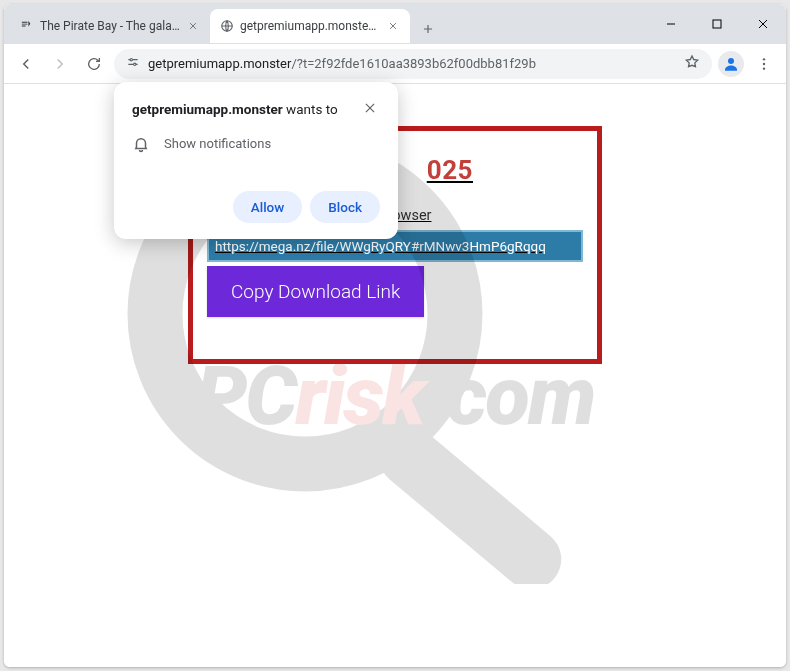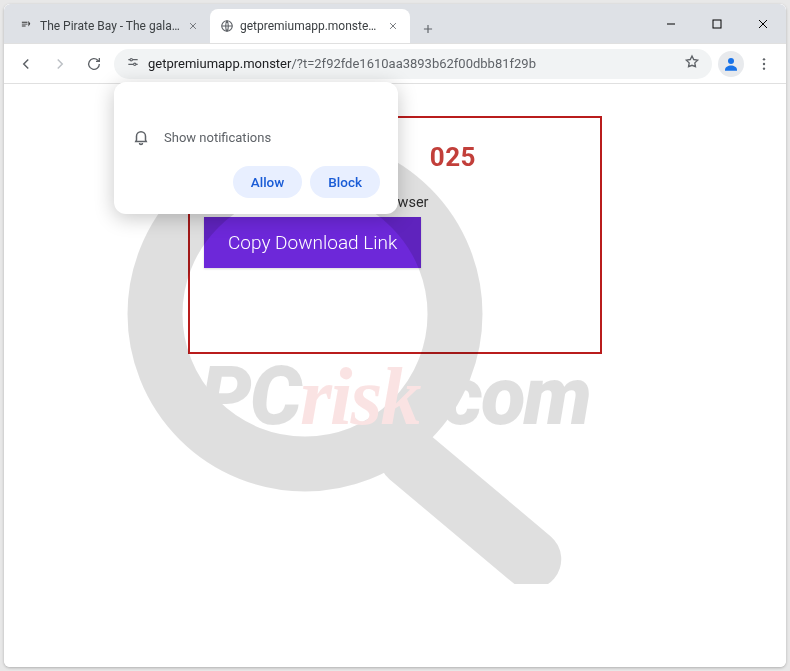--- a/index.html
+++ b/index.html
@@ -28,43 +28,43 @@
 .url-bar { flex: 1; height: 30px; background: #f1f3f4; border-radius: 15px; display: flex; align-items: center; padding: 0 12px; gap: 8px; font-size: 13px; color: #5f6368; justify-content: space-between; }
 .url-text { flex: 1; white-space: nowrap; overflow: hidden; text-overflow: ellipsis; color: #202124; }
 .url-text .path { color: #5f6368; }
 .star-btn { color: #5f6368; }
 .avatar { width: 26px; height: 26px; border-radius: 50%; background: #e8eaed; display: inline-flex; align-items: center; justify-content: center; }
 .avatar svg { fill: #1a73e8; width:18px; height:18px; }
 .menu-btn { width: 28px; height: 28px; display: inline-flex; align-items: center; justify-content: center; color: #5f6368; }
 
 
 .content { position: relative; background: #fff; height: calc(100% - 80px); overflow: hidden; }
-.page-box { position: absolute; top: 32px; left: 50%; transform: translateX(-50%); width: 414px; height: 238px; border: 2px solid #b91c1c; padding: 24px 14px 14px 14px; }
+.page-box { position: absolute; top: 42px; left: 50%; transform: translateX(-50%); width: 414px; height: 238px; border: 5px solid #b91c1c; padding: 24px 14px 14px 14px; text-decoration: underline; }
 .page-heading { color: #c23f3a; font-size: 26px; font-weight: 700; text-align: center; margin-bottom: 22px; letter-spacing: 0.5px; }
 .page-instr { font-size: 14.5px; color: #333; margin-bottom: 6px; font-weight: 400; }
 .url-field { width: 100%; height: 32px; border: 2px solid #7fb8d4; background: #2d7ca8; color: #fff; padding: 0 6px; display: flex; align-items: center; font-size: 13.5px; white-space: nowrap; overflow: hidden; margin-bottom: 4px; }
 .copy-btn { background: #6d28d9; color: #fff; border: none; padding: 14px 24px; font-size: 19px; font-weight: 300; cursor: pointer; box-shadow: 0 1px 2px rgba(0,0,0,0.15); }
 
 
 .perm-popup { position: absolute; top: 82px; left: 114px; width: 284px; background: #fff; border-radius: 12px; box-shadow: 0 4px 20px rgba(0,0,0,0.22); padding: 18px 18px 16px 18px; z-index: 50; }
 .perm-header { display: flex; align-items: flex-start; justify-content: space-between; }
 .perm-title { font-size: 13.5px; color: #202124; line-height: 1.4; }
 .perm-title b { font-weight: 700; }
 .perm-close { width: 20px; height: 20px; color: #5f6368; display: inline-flex; align-items: center; justify-content: center; cursor: pointer; margin-top:-2px; }
-.perm-row { display: flex; align-items: center; gap: 14px; margin-top: 28px; color: #5f6368; font-size: 13px; }
+.perm-row { display: flex; align-items: center; gap: 14px; margin-top: 16px; color: #5f6368; font-size: 13px; }
 .perm-row .bell { width: 18px; height: 18px; }
-.perm-actions { display: flex; gap: 8px; justify-content: flex-end; margin-top: 20px; }
+.perm-actions { display: flex; gap: 8px; justify-content: flex-end; margin-top: 38px; }
 .perm-btn { border: none; background: #e8efff; color: #1a5cd6; font-size: 13.5px; font-weight: 500; padding: 8px 18px; border-radius: 18px; cursor: pointer; }
 .perm-btn.block { background: #e8efff; text-align: right; }
 
 
 .watermark { position: absolute; top: 50%; left: 50%; transform: translate(-50%, -50%); pointer-events: none; z-index: 40; opacity: 0.12; }
 .watermark svg { width: 700px; height: 500px; }
 .watermark-text { position: absolute; top: 62%; left: 50%; transform: translate(-50%, -50%); font-size: 82px; font-weight: 900; font-style: italic; color: #000; letter-spacing: -2px; }
-.watermark-text .risk { color: #d22; font-family: Liberation Serif, serif; }
+.watermark-text .risk { color: #d22; }
 </style>
 </head>
 <body>
 
 <div class="outer-frame">
 
   <div class="title-bar">
     <div class="tabs-area">
       <div class="tab">
         <span class="favicon">
@@ -167,27 +167,41 @@
           <circle cx="12" cy="12" r="1.8"></circle>
           <circle cx="12" cy="19" r="1.8"></circle>
         </svg>
     </span>
   </div>
 
   <div class="content">
     <div class="page-box">
       <div class="page-heading" style="text-align:right; padding-right:110px;">025</div>
       <div class="page-instr">Copy and paste the URL in browser</div>
+      <div class="url-field">
+          <span>https://mega.nz/file/WWgRyQRY#rMNwv3HmP6gRqqq</span>
+        </div>
       <button class="copy-btn">Copy Download Link</button>
     </div>
   </div>
 
 </div>
 
 <div class="perm-popup">
+  <div class="perm-header">
+    <div class="perm-title">
+      <b>getpremiumapp.monster</b> <span>wants to</span>
+    </div>
+    <span class="perm-close">
+      <svg viewBox="0 0 24 24" width="14" height="14" stroke="#5f6368" stroke-width="2">
+          <line x1="5" y1="5" x2="19" y2="19"></line>
+          <line x1="19" y1="5" x2="5" y2="19"></line>
+        </svg>
+    </span>
+  </div>
   <div class="perm-row">
     <span class="bell">
       <svg viewBox="0 0 24 24" width="18" height="18" fill="none" stroke="#5f6368" stroke-width="2">
           <path d="M6 16V11a6 6 0 1 1 12 0v5l1 2H5l1-2z"></path>
           <path d="M10 20a2 2 0 0 0 4 0"></path>
         </svg>
     </span>
     <span>Show notifications</span>
   </div>
   <div class="perm-actions">

